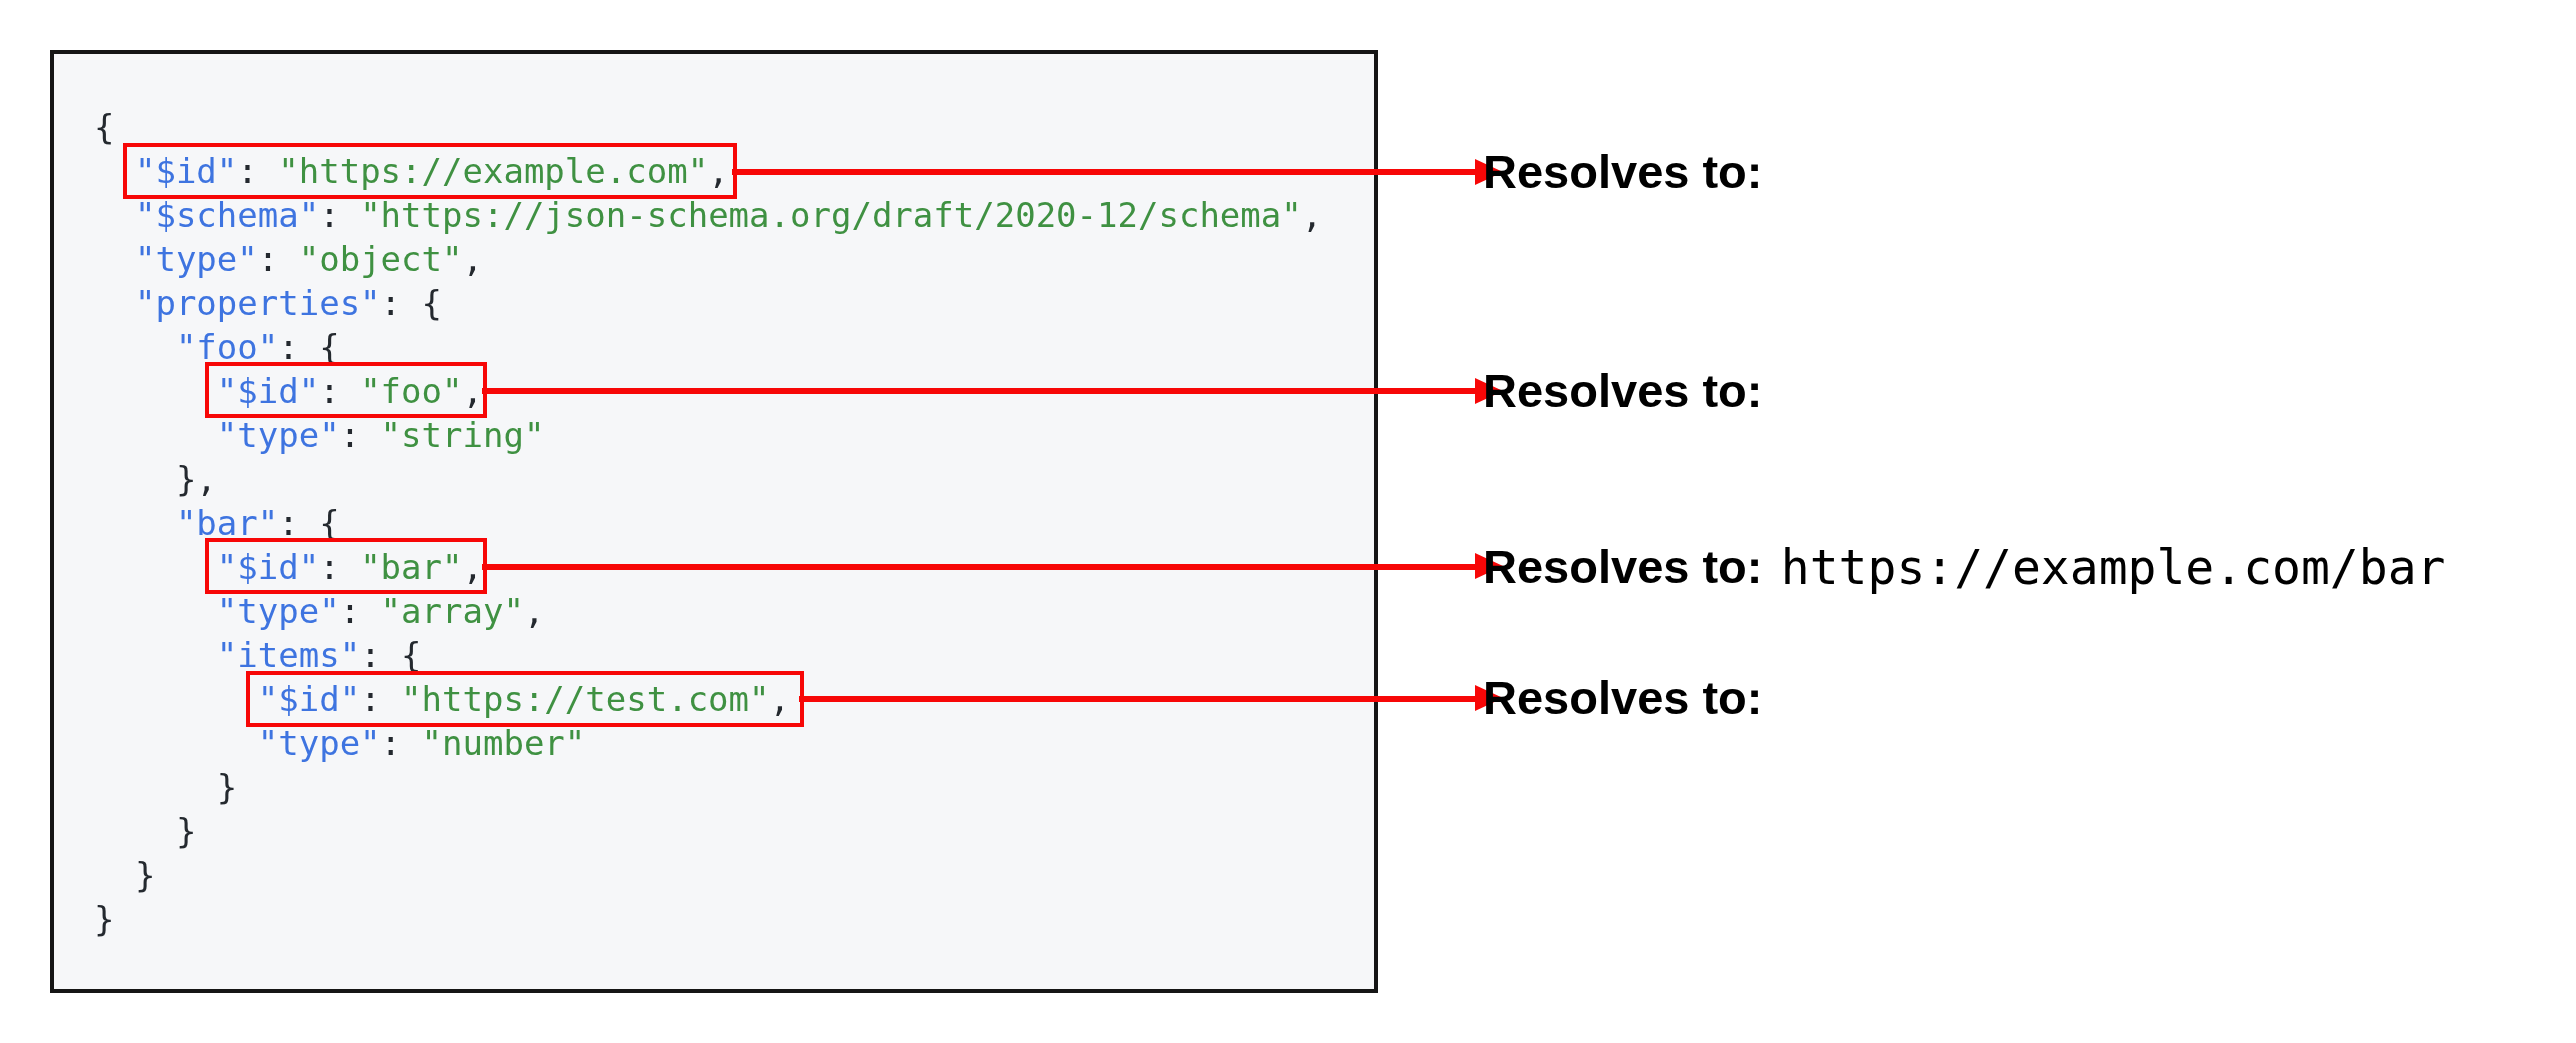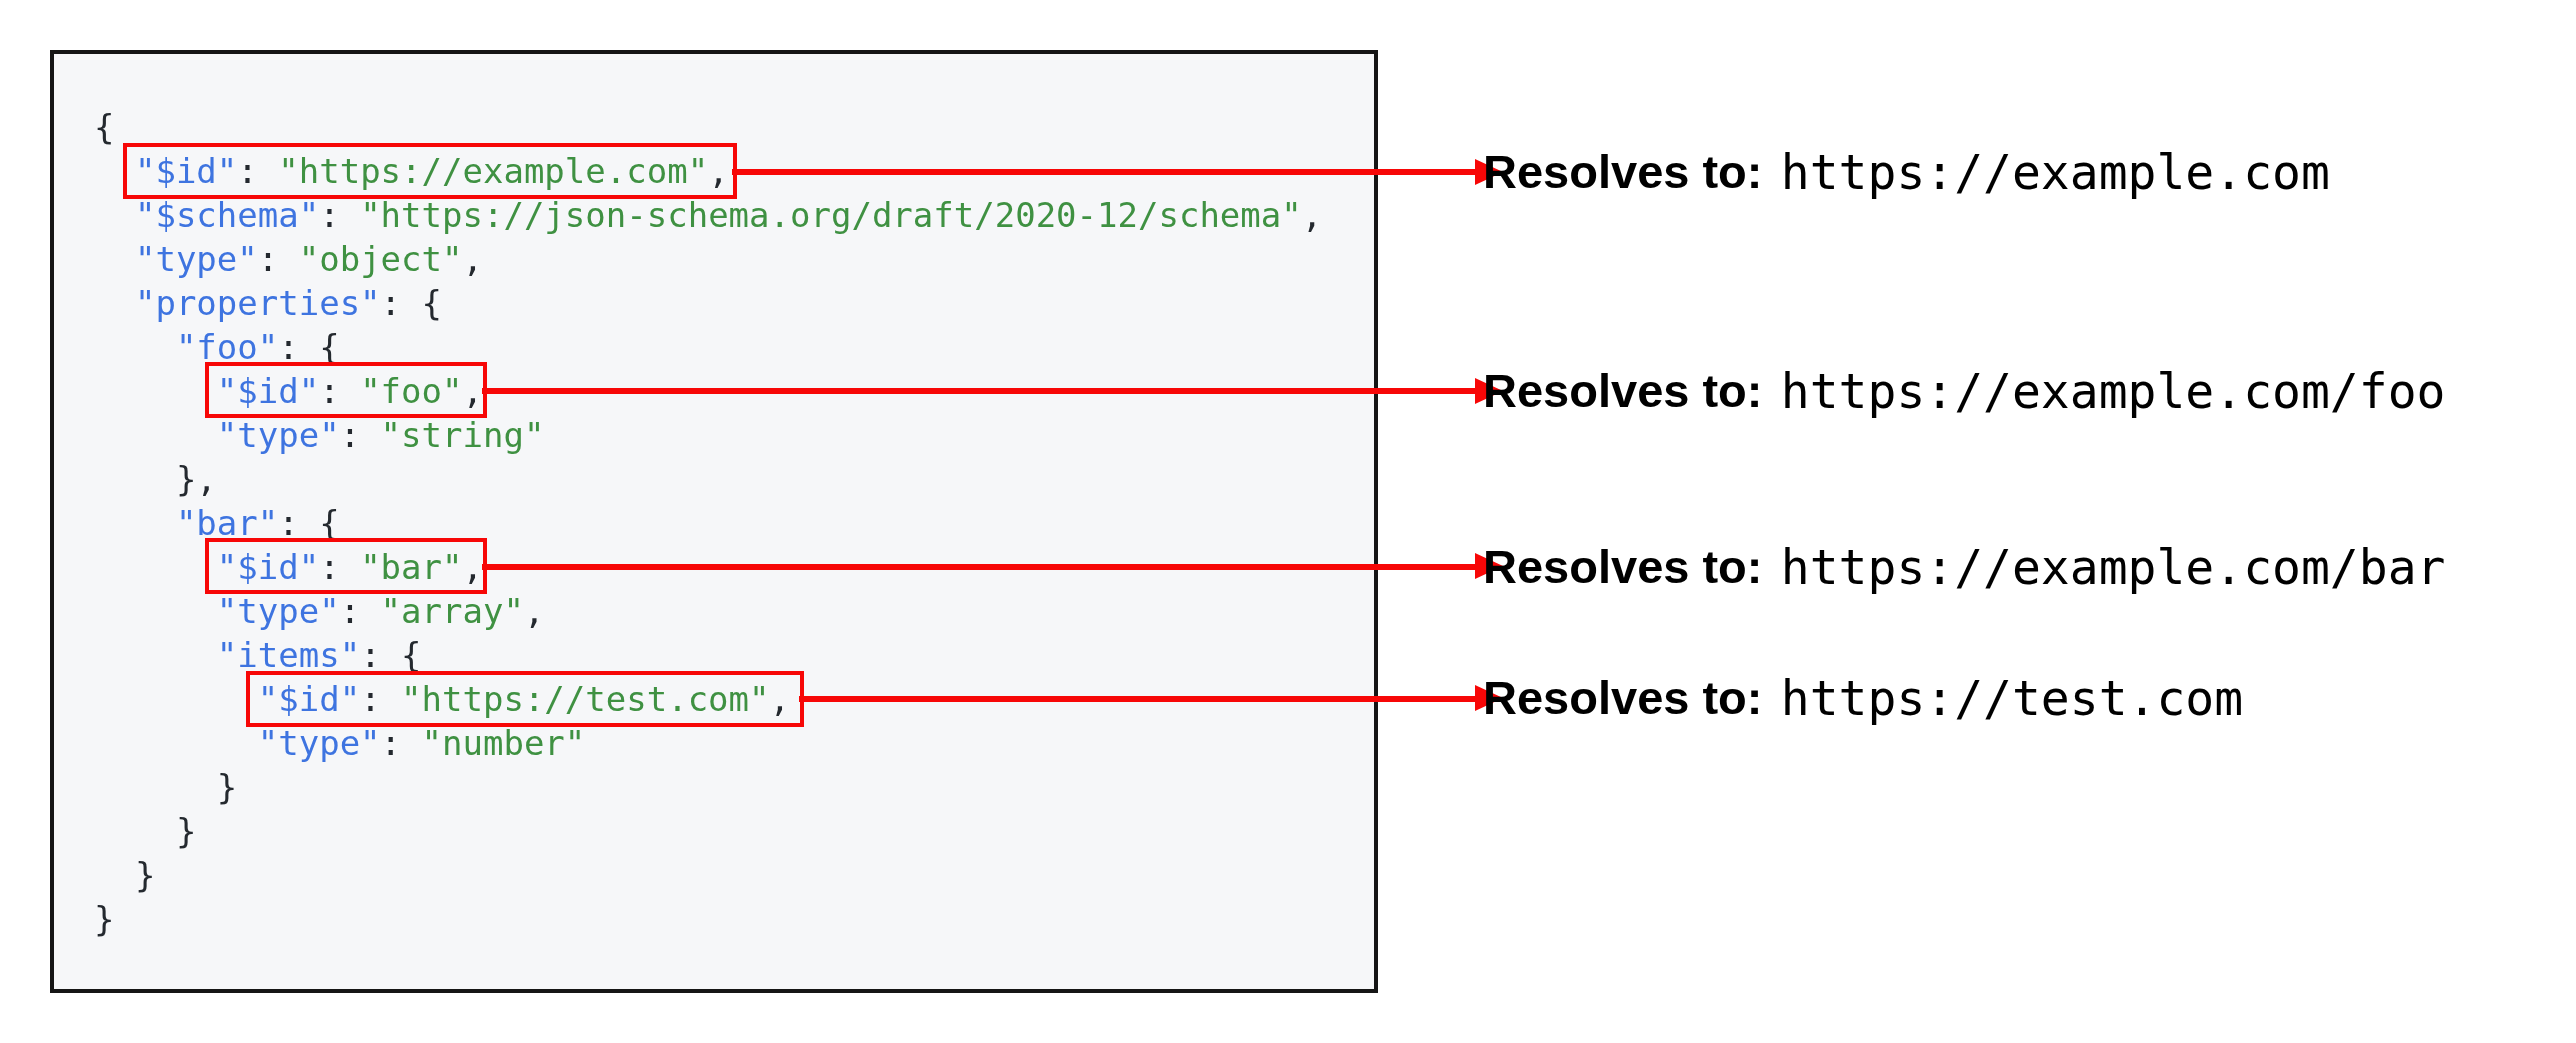--- a/index.html
+++ b/index.html
@@ -113,29 +113,26 @@
   <div class="arrow-line al-2"></div>
   <div class="arrow-line al-3"></div>
   <div class="arrow-line al-4"></div>
   <div class="arrow-head ah-1"></div>
   <div class="arrow-head ah-2"></div>
   <div class="arrow-head ah-3"></div>
   <div class="arrow-head ah-4"></div>
 
   <div class="annotation an-1">
     <span class="label">Resolves to:</span>
-    <span class="url">https://example.com</span>
   </div>
   <div class="annotation an-2">
     <span class="label">Resolves to:</span>
-    <span class="url">https://example.com/foo</span>
   </div>
   <div class="annotation an-3">
     <span class="label">Resolves to:</span>
     <span class="url">https://example.com/bar</span>
   </div>
   <div class="annotation an-4">
     <span class="label">Resolves to:</span>
-    <span class="url">https://test.com</span>
   </div>
 
 </div>
 
 
 </body></html>

